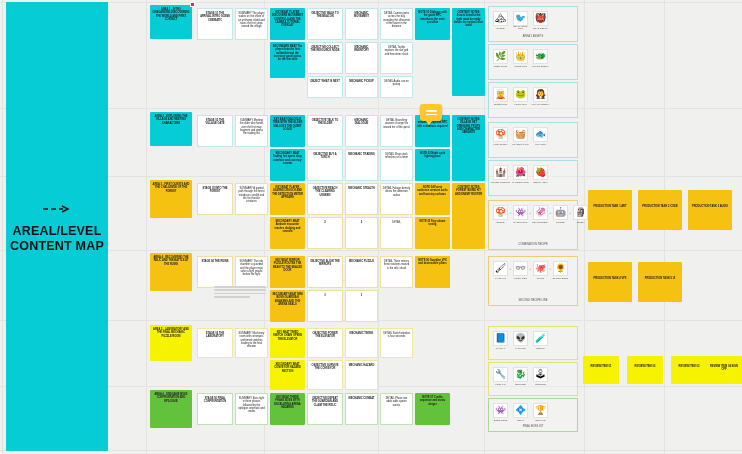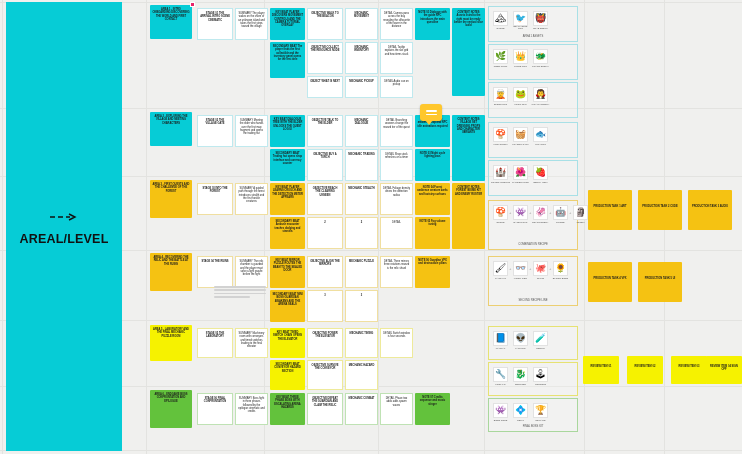--- a/index.html
+++ b/index.html
@@ -6,21 +6,21 @@
   html,body { width:742px; height:454px; overflow:hidden; background:#f0f0ee;
               font-family:"Liberation Sans", sans-serif; }
   #board { position:relative; width:742px; height:454px; background:#f0f0ee; }
 
   
   .vline { position:absolute; top:0; bottom:0; width:1px; background:#e3e3e0; }
   .hline { position:absolute; left:0; right:0; height:1px; background:#e3e3e0; }
 
   
   #titlepanel {
-    position:absolute; left:6px; top:2px; width:116px; height:449px;
+    position:absolute; left:6px; top:2px; width:102px; height:449px;
     background:#06ccd6; display:flex; flex-direction:column;
     align-items:center; justify-content:center; color:#111;
   }
   #logo { margin-bottom:7px; }
   #titletext { font-weight:bold; font-size:12.5px; line-height:15px;
                text-align:center; letter-spacing:.2px; }
 
   
   .card { position:absolute; overflow:hidden; }
   .sticky { border-radius:1px; }
@@ -93,20 +93,21 @@
 
   <div id="titlepanel">
     <div id="logo">
       <svg width="30" height="8" viewBox="0 0 30 8">
         <path d="M1 4 h5 M9 4 h5 M17 4 h4" stroke="#111" stroke-width="1.4"></path>
         <path d="M20 1 l6 3 l-6 3" fill="none" stroke="#111" stroke-width="1.4"></path>
       </svg>
     </div>
     <div id="titletext">
       <div>AREAL/LEVEL</div>
+      <div>CONTENT MAP</div>
     </div>
   </div>
 
   <div id="layer-groups">
       <div class="group " style="left: 488px; top: 6px; width: 90px; height: 36px;">
         <div class="thumb" style="left: 4px; top: 4px; width: 15px; height: 15px;">
           <span class="glyph">🏔</span>
           <span class="tcap">SHORE</span>
         </div>
         <div class="thumb" style="left: 24px; top: 4px; width: 15px; height: 15px;">

